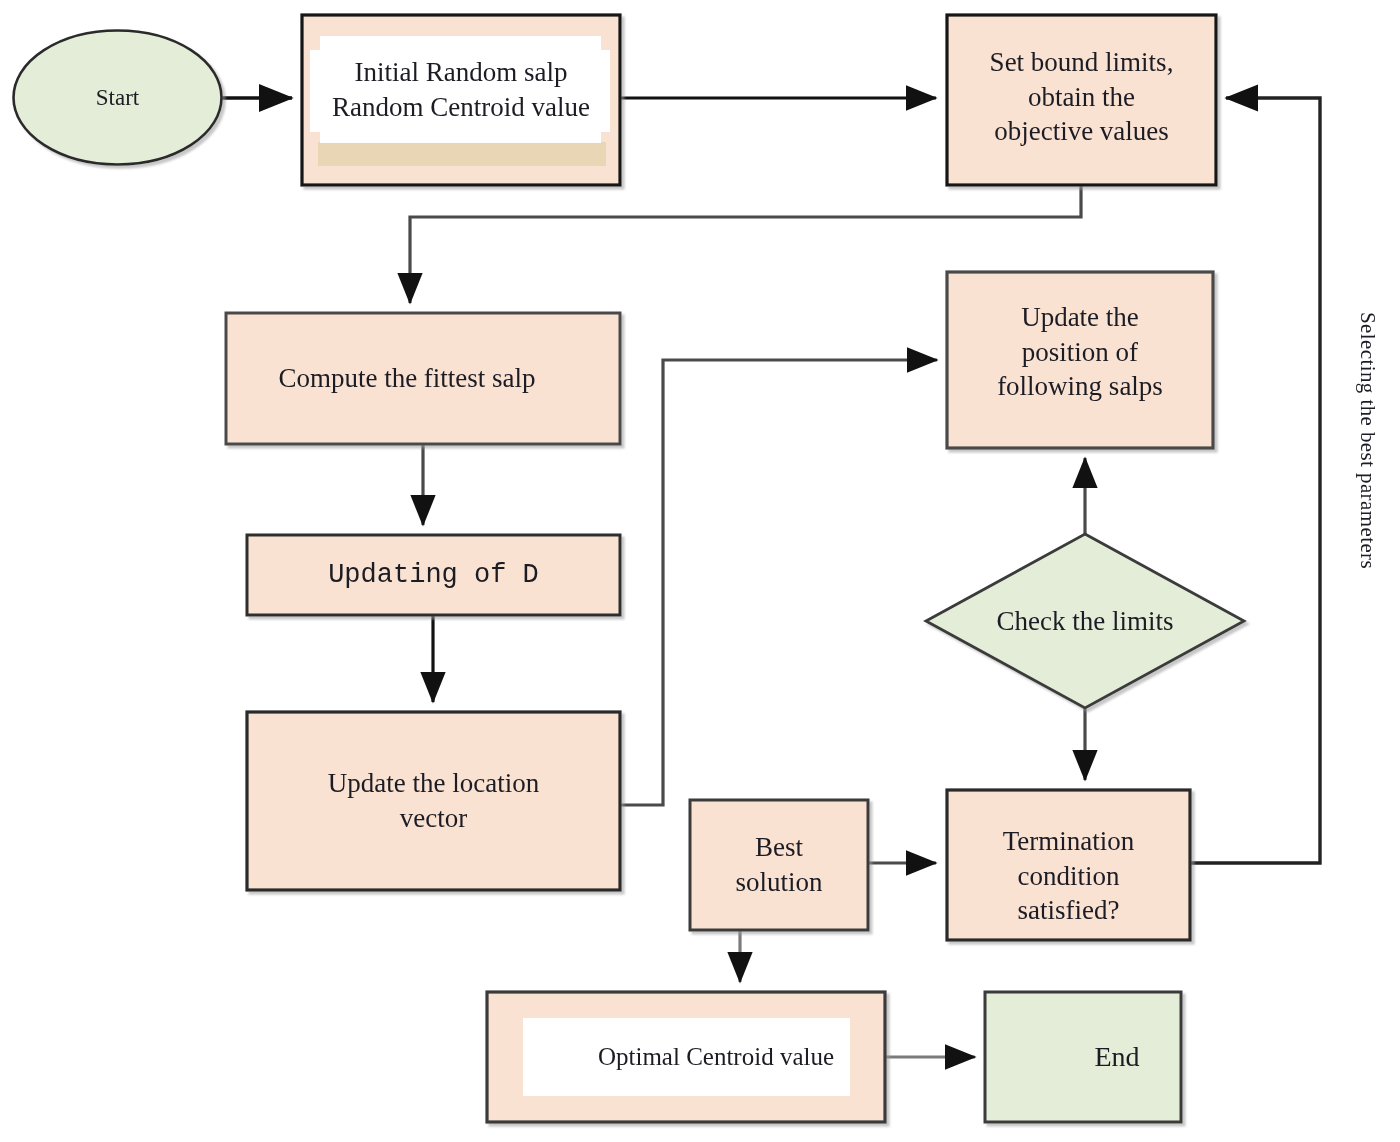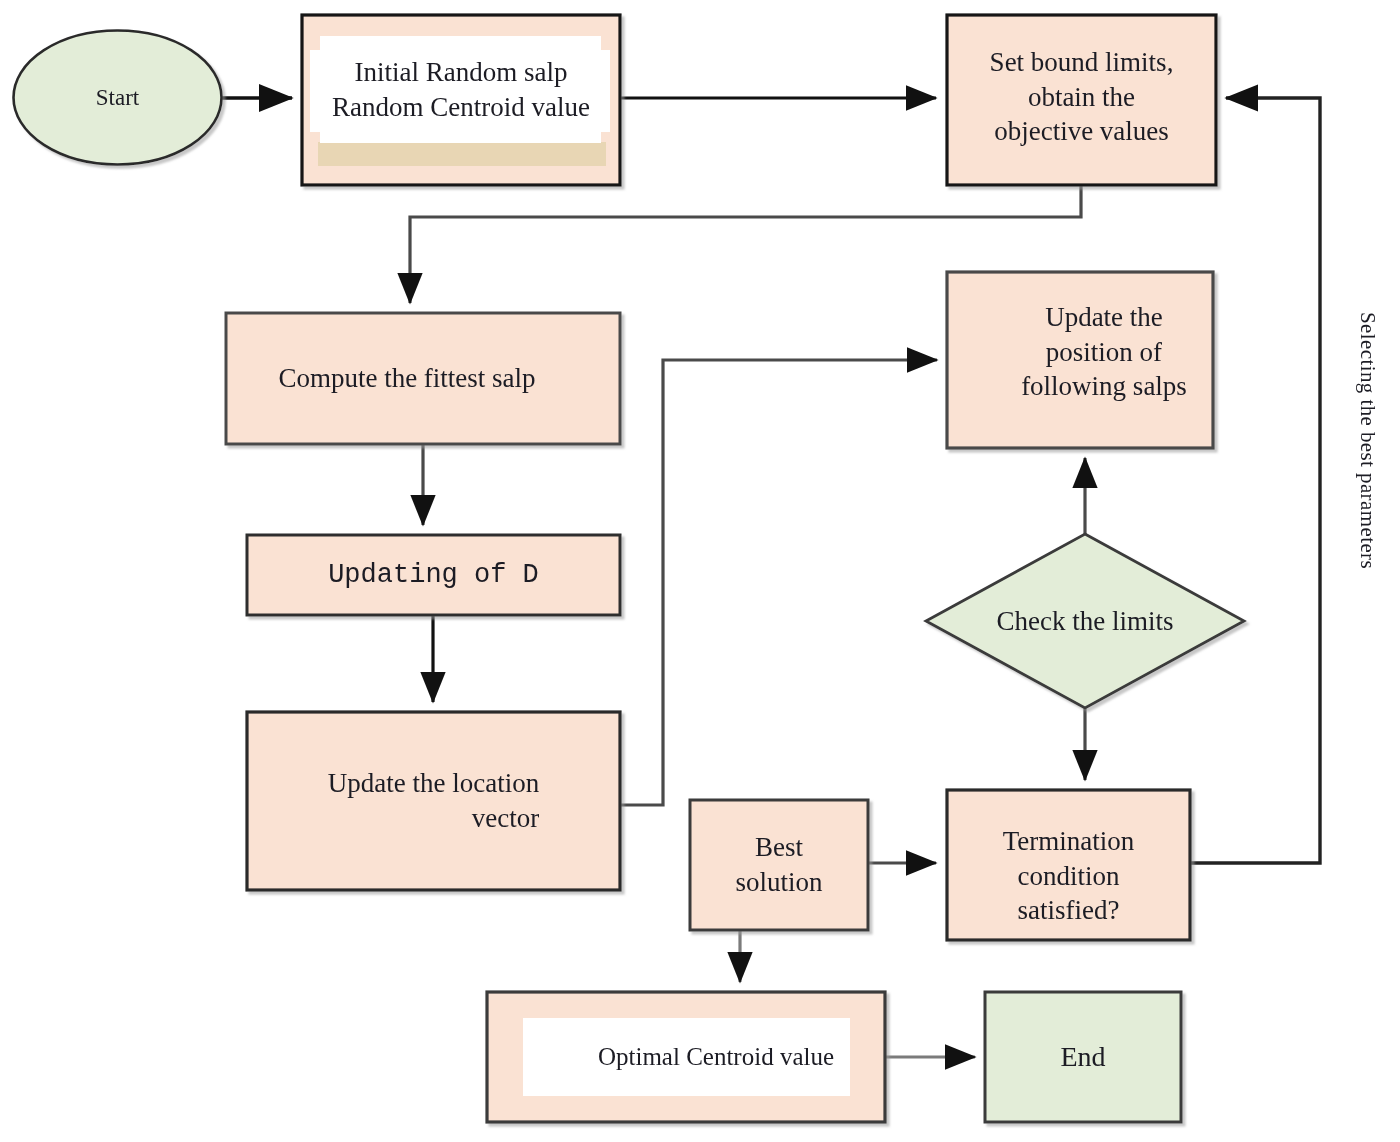--- a/index.html
+++ b/index.html
@@ -32,21 +32,21 @@
     align-items: center;
     justify-content: center;
     text-align: center;
     font-family: "Liberation Serif", "DejaVu Serif", serif;
     color: #1c1c24;
     line-height: 1.28;
     pointer-events: none;
     white-space: pre-line;
   }
   .lbl-start   { font-size: 23px; }
-  .lbl-end     { font-size: 28px; }
+  .lbl-end     { font-size: 28px; margin-left: 34px; }
   .lbl-box     { font-size: 27px; }
   .lbl-small   { font-size: 25px; }
   .lbl-diamond { font-size: 27px; }
   .edge-label {
     position: absolute;
     font-family: "Liberation Serif", "DejaVu Serif", serif;
     font-size: 21px;
     color: #1c1c24;
     white-space: nowrap;
     writing-mode: vertical-rl;
@@ -140,24 +140,24 @@
 Random Centroid value</div>
 
   <div class="node-label lbl-box" style="left:947px; top:12px; width:269px; height:170px;">Set bound limits,
 obtain the
 objective values</div>
 
   <div class="node-label lbl-box" style="left:210px; top:313px; width:394px; height:131px;">Compute the fittest salp</div>
 
   <div class="node-label lbl-box" style="left:247px; top:535px; width:373px; height:80px;font-family:Liberation Mono, monospace;">Updating of D</div>
 
-  <div class="node-label lbl-box" style="left:247px; top:712px; width:373px; height:178px;text-align:right;">Update the location
+  <div class="node-label lbl-box" style="left:247px; top:712px; width:373px; height:178px;">Update the location
 vector</div>
 
-  <div class="node-label lbl-box" style="left:947px; top:272px; width:266px; height:160px;padding-left:24px;">Update the
+  <div class="node-label lbl-box" style="left:947px; top:272px; width:266px; height:160px;">Update the
 position of
 following salps</div>
 
   <div class="node-label lbl-diamond" style="left:946px; top:554px; width:278px; height:134px;">Check the limits</div>
 
   <div class="node-label lbl-box" style="left:947px; top:790px; width:243px; height:172px;">Termination
 condition
 satisfied?</div>
 
   <div class="node-label lbl-box" style="left:690px; top:800px; width:178px; height:130px;">Best

